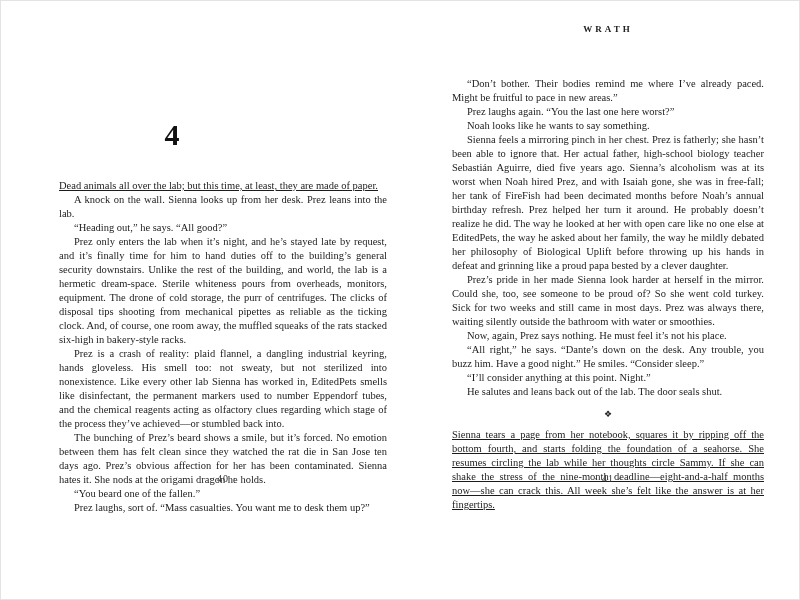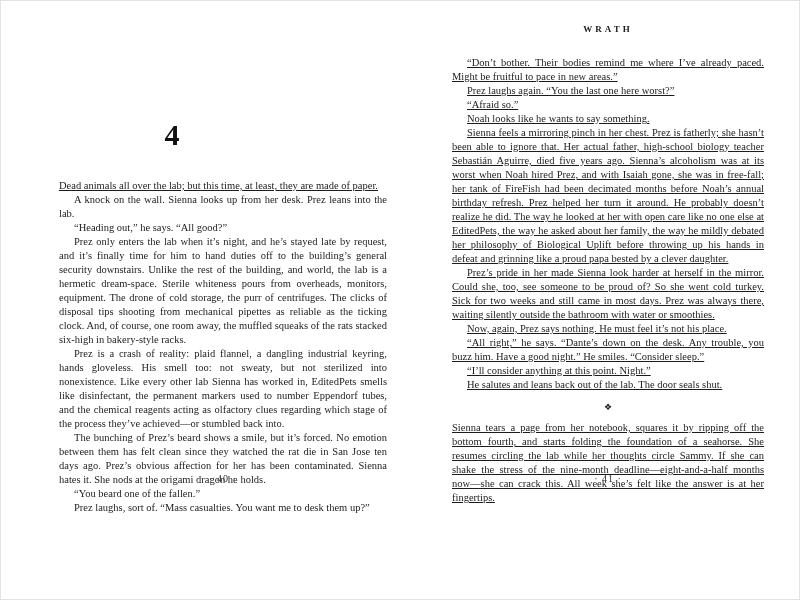--- a/index.html
+++ b/index.html
@@ -25,21 +25,21 @@
 
   .chapter-number {
     position:relative; left:-51px;
     margin:118px 0 27px 0;
     text-align:center;
     font-size:30px; font-weight:bold;
     color:#111;
   }
 
   .body-text { width:100%; }
-  .page.right .body-text.top { padding-top:56px;text-decoration:underline; }
+  .page.right .body-text.top { padding-top:77px; }
 
   .para {
     margin:0;
     text-indent:15px;
     text-align:justify;
     font-size:10.5px;
     line-height:14px;
     color:#1c1c1c;
   }
   .para.noindent { text-indent:0;text-decoration:underline; }
@@ -78,21 +78,20 @@
         <p class="para">Prez laughs, sort of. “Mass casualties. You want me to desk them up?”</p>
       </div>
     <div class="folio">· 40 ·</div>
   </div>
 
   <div class="page right">
     <div class="running-head">WRATH</div>
     <div class="body-text top">
         <p class="para">“Don’t bother. Their bodies remind me where I’ve already paced. Might be fruitful to pace in new areas.”</p>
         <p class="para">Prez laughs again. “You the last one here worst?”</p>
-        <p class="para">“Afraid so.”</p>
         <p class="para">Noah looks like he wants to say something.</p>
         <p class="para">Sienna feels a mirroring pinch in her chest. Prez is fatherly; she hasn’t been able to ignore that. Her actual father, high-school biology teacher Sebastián Aguirre, died five years ago. Sienna’s alcoholism was at its worst when Noah hired Prez, and with Isaiah gone, she was in free-fall; her tank of FireFish had been decimated months before Noah’s annual birthday refresh. Prez helped her turn it around. He probably doesn’t realize he did. The way he looked at her with open care like no one else at EditedPets, the way he asked about her family, the way he mildly debated her philosophy of Biological Uplift before throwing up his hands in defeat and grinning like a proud papa bested by a clever daughter.</p>
         <p class="para">Prez’s pride in her made Sienna look harder at herself in the mirror. Could she, too, see someone to be proud of? So she went cold turkey. Sick for two weeks and still came in most days. Prez was always there, waiting silently outside the bathroom with water or smoothies.</p>
         <p class="para">Now, again, Prez says nothing. He must feel it’s not his place.</p>
         <p class="para">“All right,” he says. “Dante’s down on the desk. Any trouble, you buzz him. Have a good night.” He smiles. “Consider sleep.”</p>
         <p class="para">“I’ll consider anything at this point. Night.”</p>
         <p class="para">He salutes and leans back out of the lab. The door seals shut.</p>
       </div>
     <div class="ornament">❖</div>
     <div class="body-text bottom">

